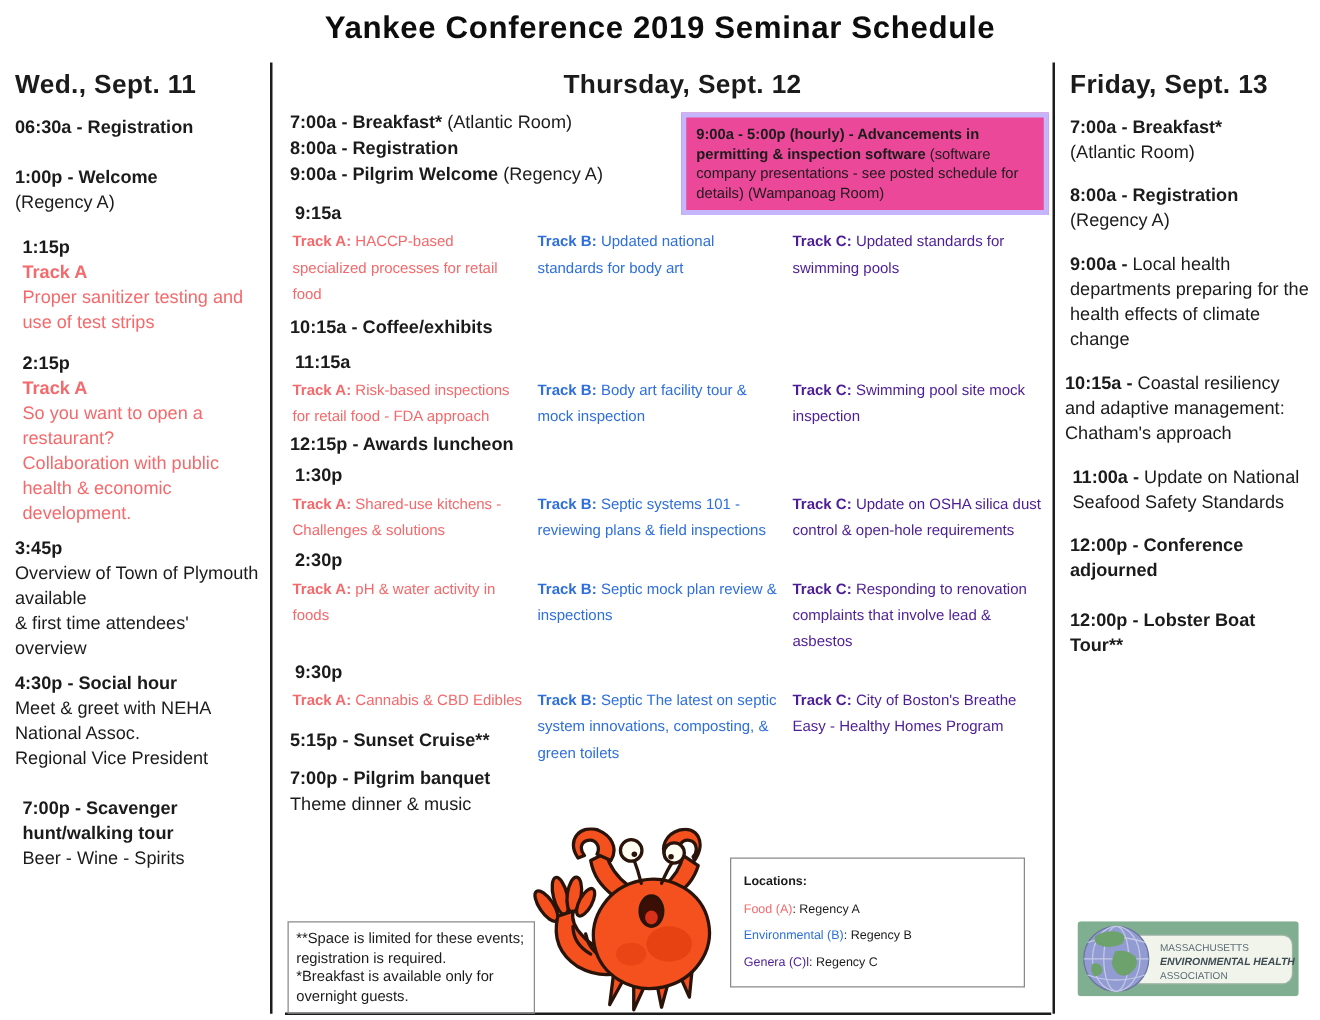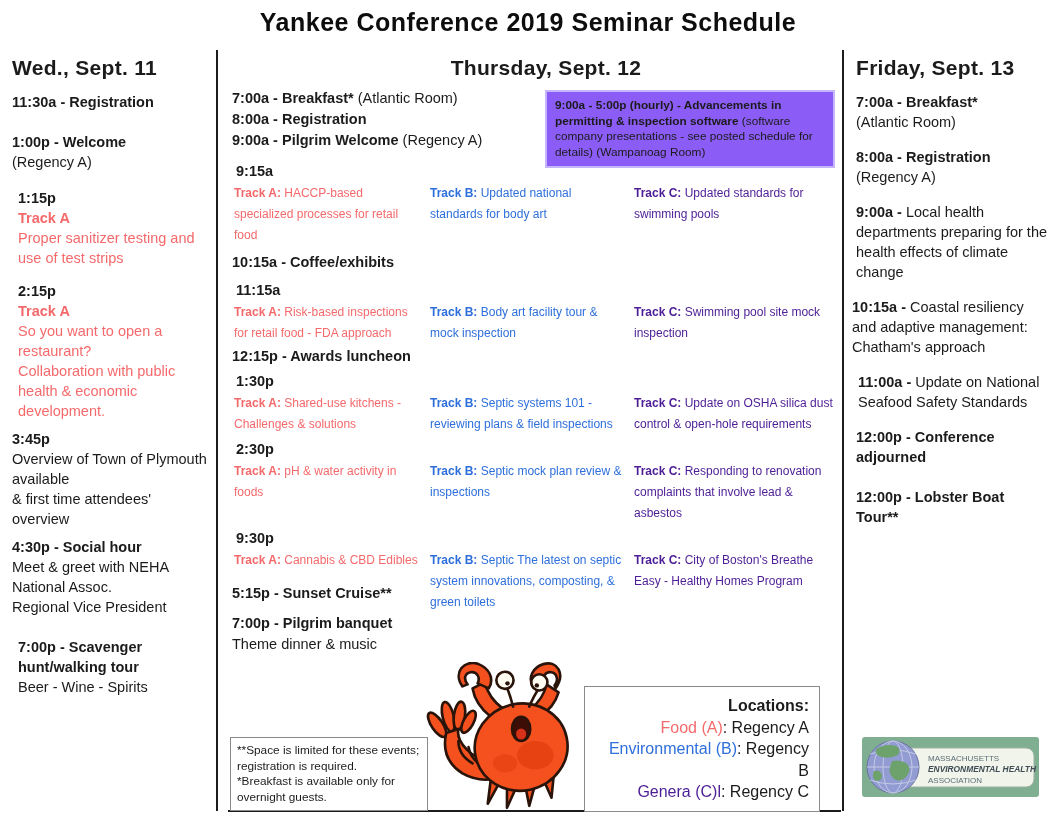--- a/index.html
+++ b/index.html
@@ -33,47 +33,47 @@
   .bigline{font-size:14.5px;font-weight:700;line-height:21px;margin-top:5px;padding-left:4px;}
   .trow{display:flex;font-size:12px;line-height:21px;margin-top:1px;}
   .ca{width:202px;padding-left:6px;box-sizing:border-box;padding-right:10px;}
   .cb{width:204px;box-sizing:border-box;padding-right:10px;}
   .cc{flex:1;box-sizing:border-box;padding-right:4px;}
   .t915{margin-top:10px;}
   .cruise{margin-top:-30px;padding-left:4px;}
   .banquet{margin-top:9px;padding-left:4px;}
   .banquet-sub{font-size:14.5px;line-height:21px;padding-left:4px;}
 
-  .swbox{position:absolute;left:545px;top:90px;width:270px;border:2px solid #c4b5fd;
-         padding:6px 8px;font-size:11.8px;line-height:15.5px;background:#8b5cf6;}
+  .swbox{position:absolute;left:545px;top:90px;width:270px;border:4px solid #c4b5fd;
+         padding:6px 8px;font-size:11.8px;line-height:15.5px;background:#ec4899;}
   .fnbox{position:absolute;left:230px;top:737px;width:184px;border:1px solid #8a8a8a;
          padding:5px 6px;font-size:11.8px;line-height:15.5px;}
   .locbox{position:absolute;left:584px;top:686px;width:214px;border:1px solid #8a8a8a;
-          padding:8px 10px;font-size:16px;line-height:21.5px;background:#fff;text-align:right;}
+          padding:8px 10px;font-size:10px;line-height:21.5px;background:#fff;}
   .crab{position:absolute;left:424px;top:662px;width:170px;height:152px;}
   .mehalogo{position:absolute;left:862px;top:737px;width:177px;height:60px;}
 
   .friblk{margin-bottom:15px;margin-left:6px;}
 </style>
 </head>
 <body>
 
 <div class="page">
 
   <div class="title">Yankee Conference 2019 Seminar Schedule</div>
 
   <div class="vline v1"></div>
   <div class="vline v2"></div>
   <div class="hline"></div>
 
   <div class="col wed">
     <div class="colhead">Wed., Sept. 11</div>
 
     <div class="blk mb20">
-      <p class="line b">11:30a - Registration</p>
+      <p class="line b">06:30a - Registration</p>
     </div>
 
     <div class="blk mb16">
       <p class="line b">1:00p - Welcome</p>
       <p class="line">(Regency A)</p>
     </div>
 
     <div class="blk ind">
       <p class="line b">1:15p</p>
       <p class="line b red">Track A</p>

